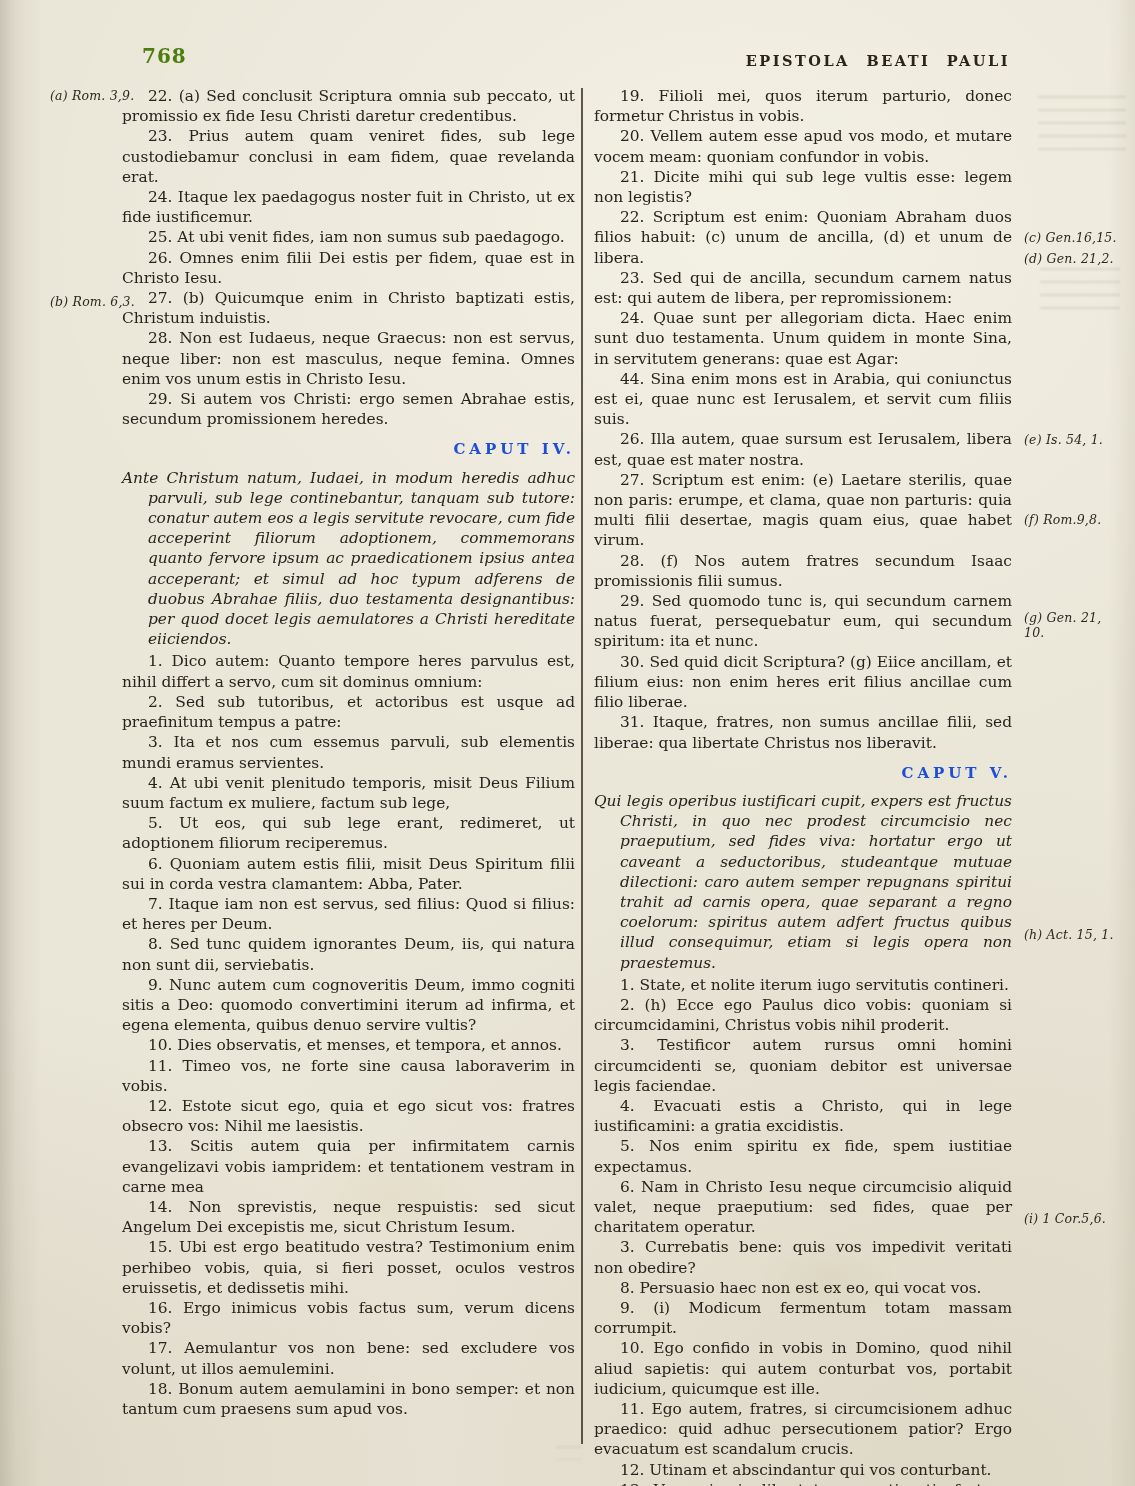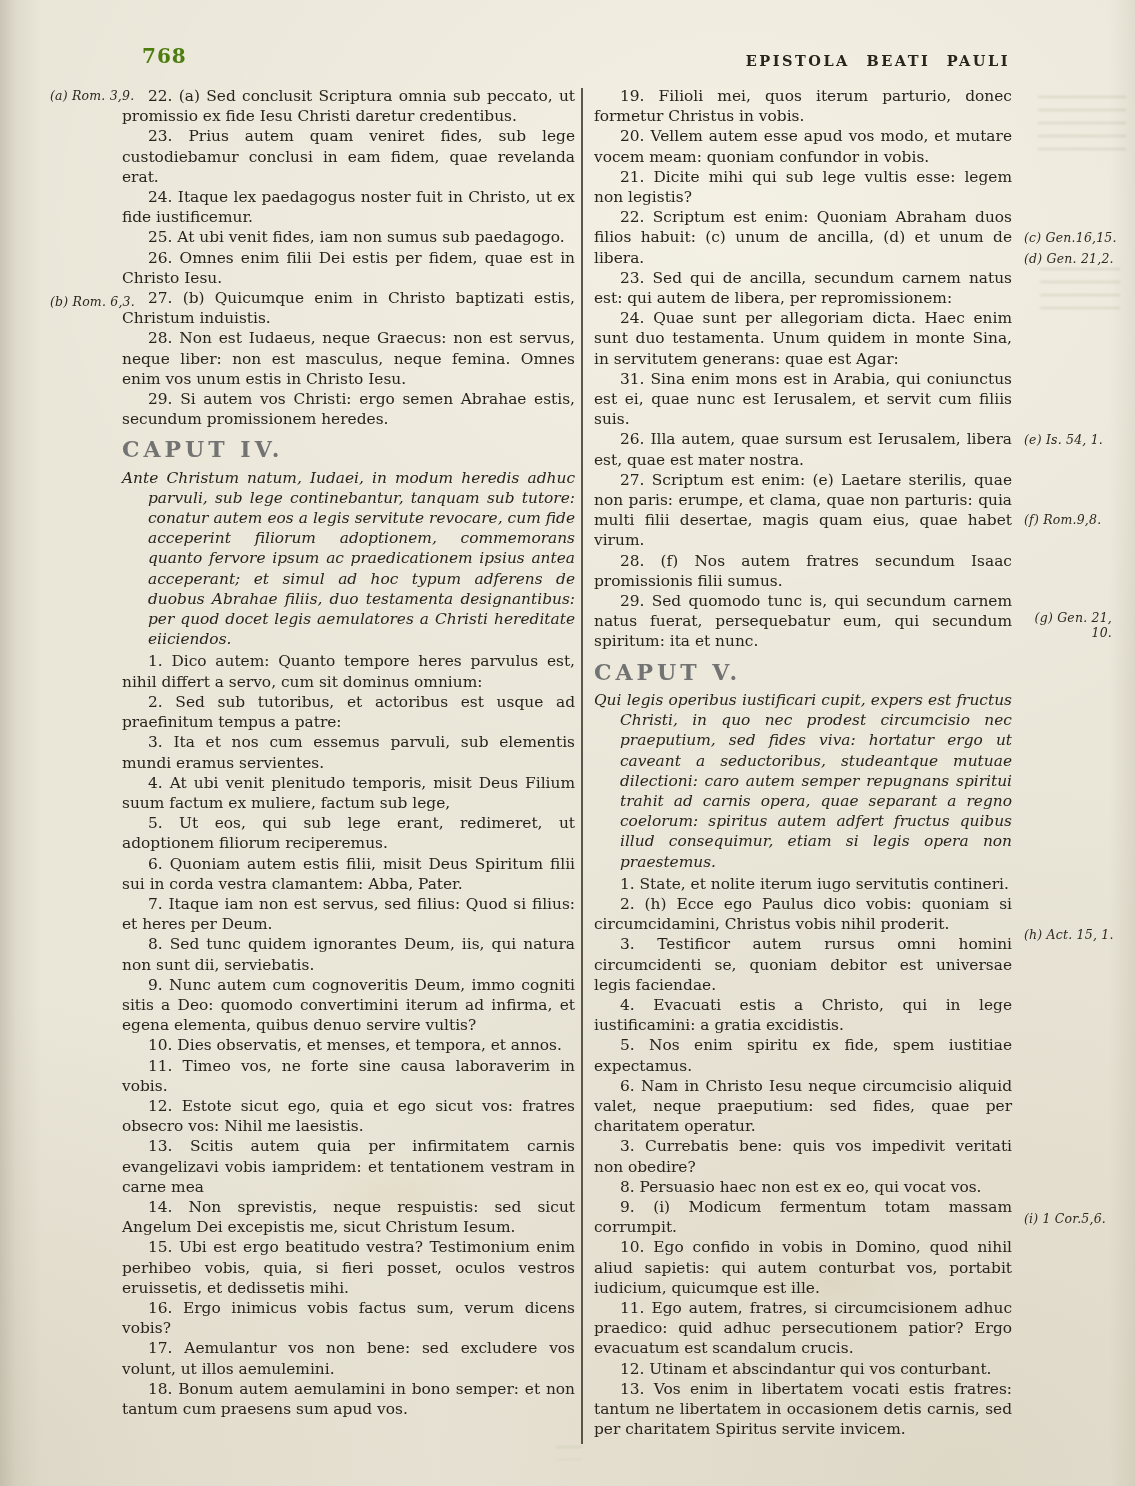--- a/index.html
+++ b/index.html
@@ -29,27 +29,27 @@
   .runhead-title{
     position:absolute;left:120px;top:52px;width:890px;text-align:right;
     font-size:14.5px;font-weight:bold;letter-spacing:2.5px;word-spacing:9px;color:#2a241c;
   }
   .divider{position:absolute;left:581px;top:88px;width:1.5px;height:1356px;background:rgba(60,53,42,.82)}
   .col{position:absolute;top:86px;font-size:15.4px;line-height:20.2px;text-align:justify;color:#28231c}
   .col.left{left:122px;width:453px}
   .col.right{left:594px;width:418px}
   .verse{margin:0;text-indent:26px}
   .caput{
-    text-align:left;font-weight:bold;font-size:22px;letter-spacing:4px;
-    margin:10px 0 8px;text-indent:0;color:#737373;
+    text-align:right;font-weight:bold;font-size:15px;letter-spacing:4px;
+    margin:10px 0 8px;text-indent:0;color:#1d4ed8;
   }
   .summary{font-style:italic;margin:0 0 2px 0;padding-left:26px;text-indent:-26px}
   .margin-note{
     position:absolute;font-style:italic;font-size:12.5px;line-height:15px;
-    color:#2e2920;white-space:nowrap;letter-spacing:.2px;text-align:right;
+    color:#2e2920;white-space:nowrap;letter-spacing:.2px;
   }
   .margin-note.left-side{left:50px}
   .margin-note.right-side{left:1024px}
   .margin-note.wrap{white-space:normal;width:88px}
 </style>
 </head>
 <body>
 
 <div class="paper"></div>
 <div class="stain s1"></div>
@@ -114,25 +114,27 @@
 
 <div class="col right">
   <div>
 
   <p class="verse">19. Filioli mei, quos iterum parturio, donec formetur Christus in vobis.</p>
       <p class="verse">20. Vellem autem esse apud vos modo, et mutare vocem meam: quoniam confundor in vobis.</p>
       <p class="verse">21. Dicite mihi qui sub lege vultis esse: legem non legistis?</p>
       <p class="verse">22. Scriptum est enim: Quoniam Abraham duos filios habuit: (c) unum de ancilla, (d) et unum de libera.</p>
       <p class="verse">23. Sed qui de ancilla, secundum carnem natus est: qui autem de libera, per repromissionem:</p>
       <p class="verse">24. Quae sunt per allegoriam dicta. Haec enim sunt duo testamenta. Unum quidem in monte Sina, in servitutem generans: quae est Agar:</p>
-      <p class="verse">31. Sina enim mons est in Arabia, qui coniunctus est ei, quae nunc est Ierusalem, et servit cum filiis suis.</p>
+      <p class="verse">44. Sina enim mons est in Arabia, qui coniunctus est ei, quae nunc est Ierusalem, et servit cum filiis suis.</p>
       <p class="verse">26. Illa autem, quae sursum est Ierusalem, libera est, quae est mater nostra.</p>
       <p class="verse">27. Scriptum est enim: (e) Laetare sterilis, quae non paris: erumpe, et clama, quae non parturis: quia multi filii desertae, magis quam eius, quae habet virum.</p>
       <p class="verse">28. (f) Nos autem fratres secundum Isaac promissionis filii sumus.</p>
       <p class="verse">29. Sed quomodo tunc is, qui secundum carnem natus fuerat, persequebatur eum, qui secundum spiritum: ita et nunc.</p>
+      <p class="verse">30. Sed quid dicit Scriptura? (g) Eiice ancillam, et filium eius: non enim heres erit filius ancillae cum filio liberae.</p>
+      <p class="verse">31. Itaque, fratres, non sumus ancillae filii, sed liberae: qua libertate Christus nos liberavit.</p>
     </div>
   <p class="caput">CAPUT V.</p>
   <p class="summary">Qui legis operibus iustificari cupit, expers est fructus Christi, in quo nec prodest circumcisio nec praeputium, sed fides viva: hortatur ergo ut caveant a seductoribus, studeantque mutuae dilectioni: caro autem semper repugnans spiritui trahit ad carnis opera, quae separant a regno coelorum: spiritus autem adfert fructus quibus illud consequimur, etiam si legis opera non praestemus.</p>
   <div>
 
   <p class="verse">1. State, et nolite iterum iugo servitutis contineri.</p>
       <p class="verse">2. (h) Ecce ego Paulus dico vobis: quoniam si circumcidamini, Christus vobis nihil proderit.</p>
       <p class="verse">3. Testificor autem rursus omni homini circumcidenti se, quoniam debitor est universae legis faciendae.</p>
       <p class="verse">4. Evacuati estis a Christo, qui in lege iustificamini: a gratia excidistis.</p>
       <p class="verse">5. Nos enim spiritu ex fide, spem iustitiae expectamus.</p>

